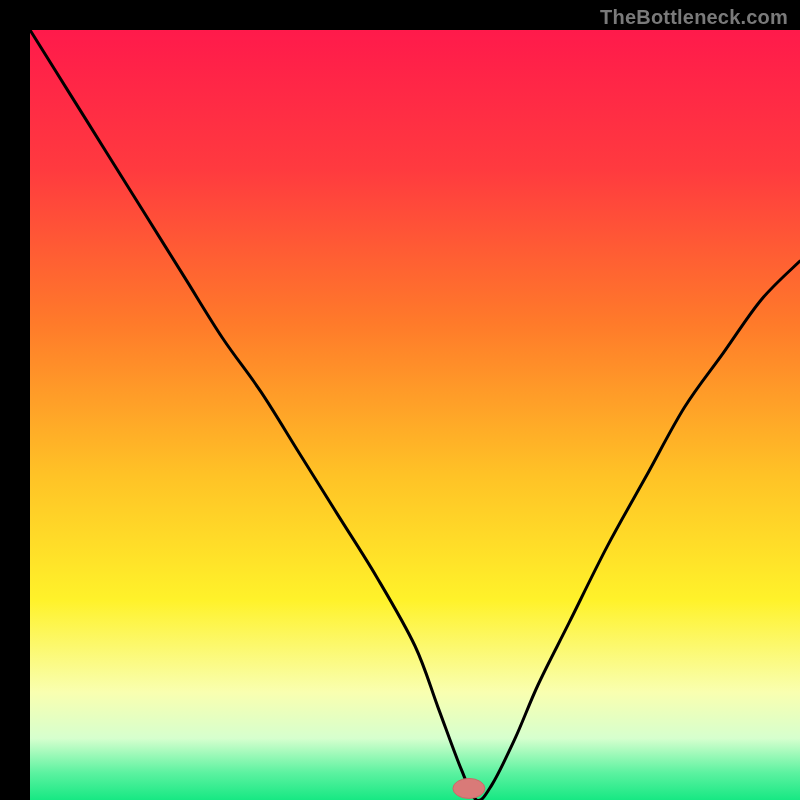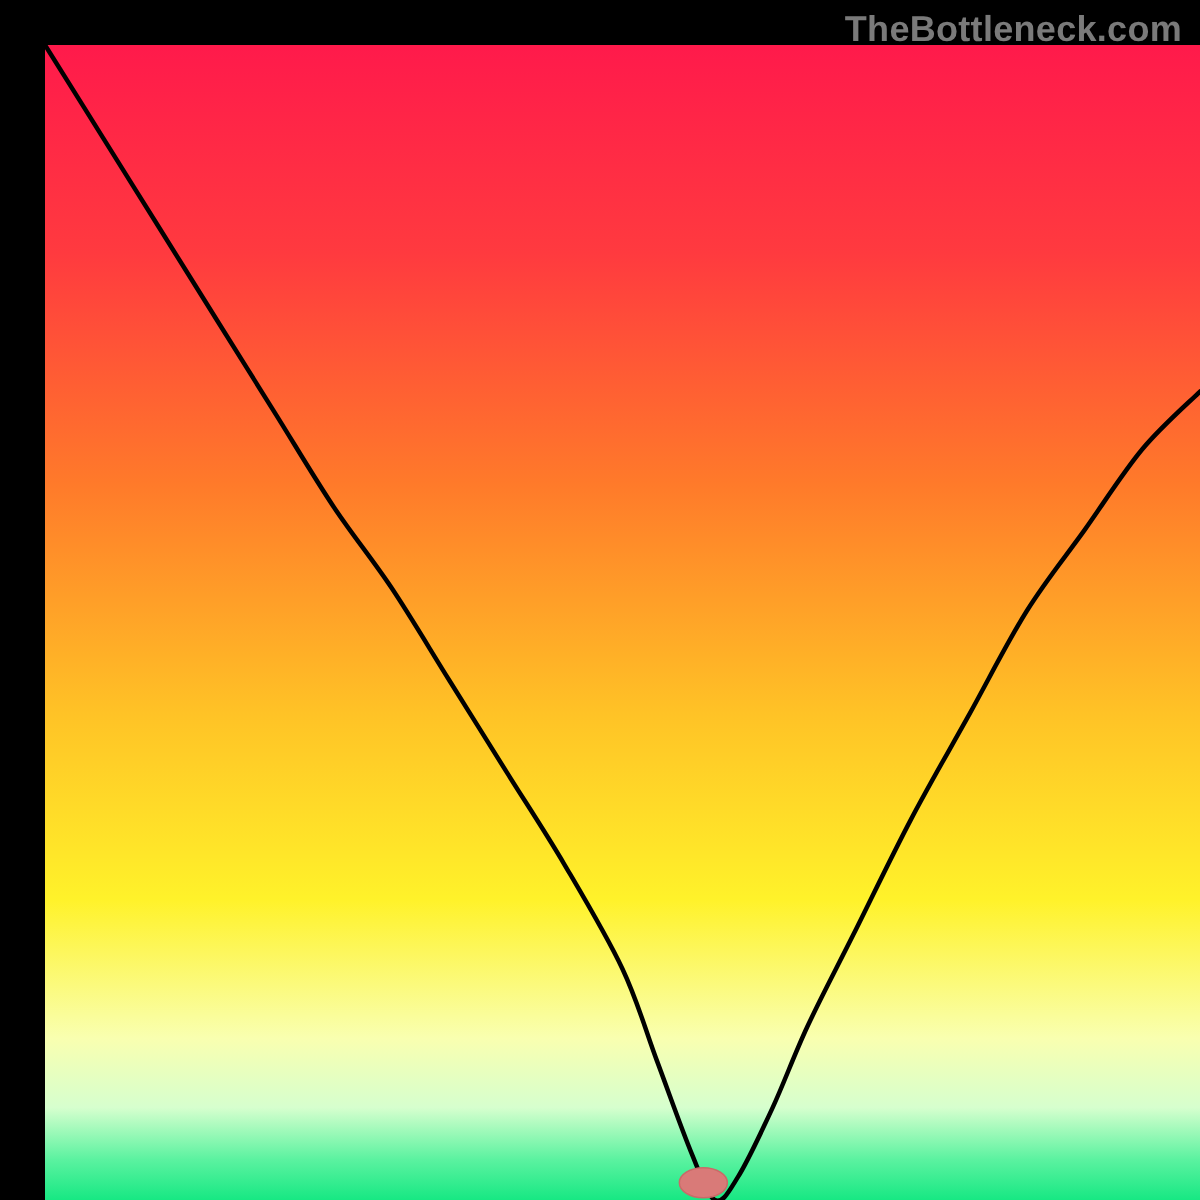--- a/index.html
+++ b/index.html
@@ -15,21 +15,21 @@
     position: relative;
     width: 800px;
     height: 800px;
     background: #000;
   }
   .watermark {
     position: absolute;
     top: 6px;
     right: 12px;
     color: #7a7a7a;
-    font-size: 24px;
+    font-size: 20px;
     font-weight: 600;
     letter-spacing: 0.2px;
     z-index: 20;
   }
   svg {
     position: absolute;
     top: 0;
     left: 0;
   }
 </style>

